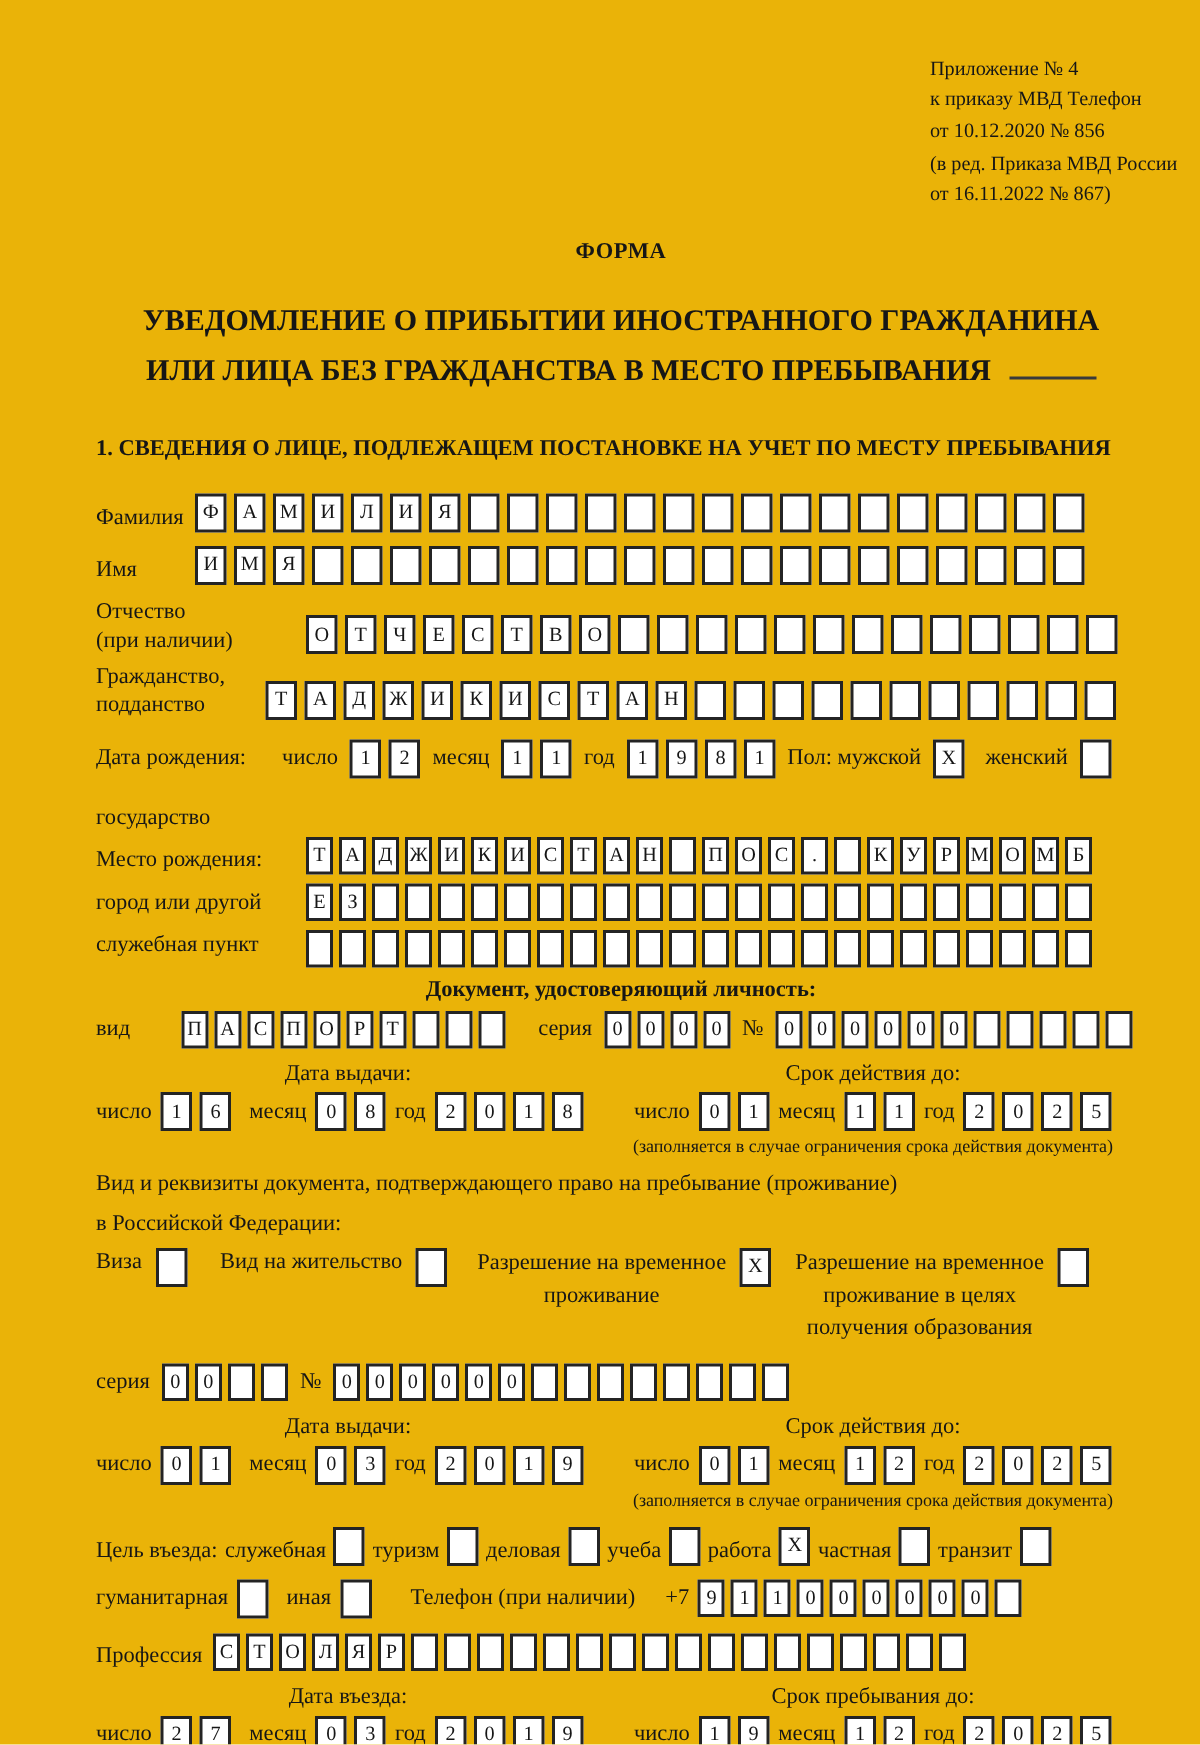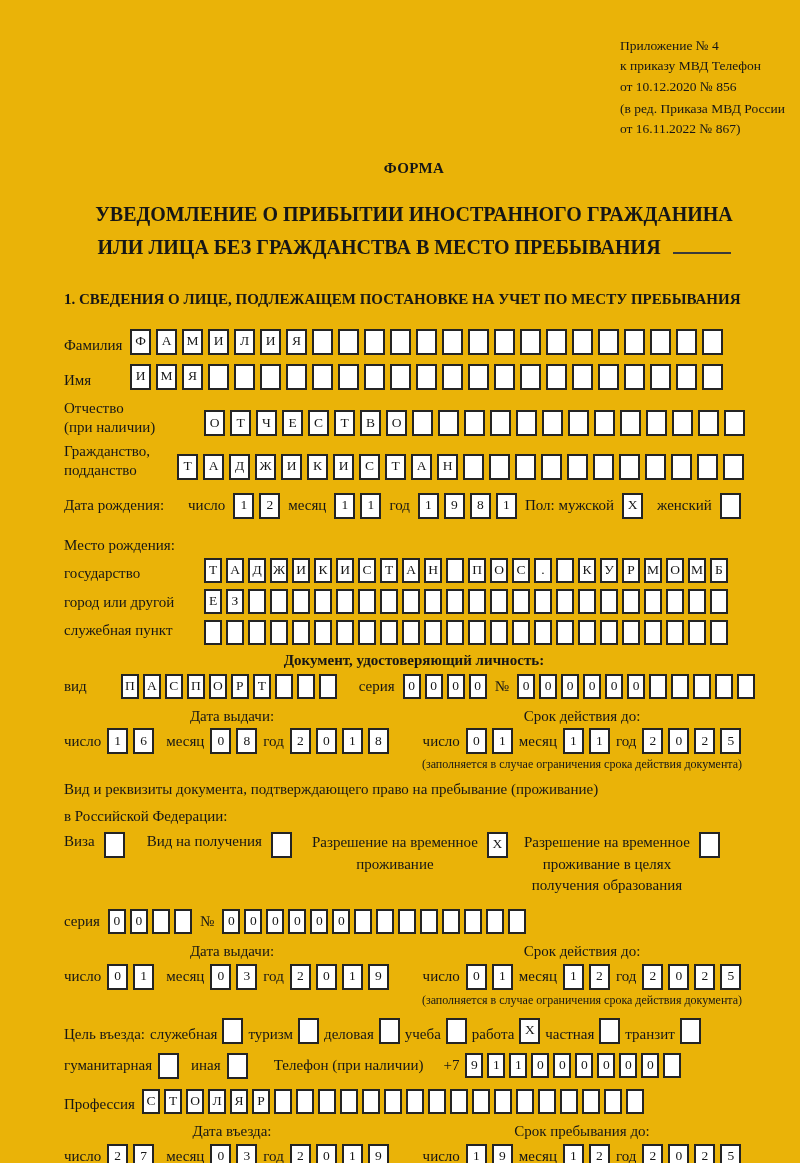--- a/index.html
+++ b/index.html
@@ -217,22 +217,22 @@
         <span class="cell">X</span>
       </span>
     <span class="ml6">женский</span>
     <span class="cells">
         <span class="cell"></span>
       </span>
   </div>
 
   <div class="frow" style="margin-top:12px;">
     <div class="lbl w140" style="line-height:1.9;">
+      <div>государство</div>
       <div>Место рождения:</div>
-      <div>государство</div>
       <div>город или другой</div>
       <div>служебная пункт</div>
     </div>
     <div class="stack">
       <div class="cells sm">
           <span class="cell">Т</span>
           <span class="cell">А</span>
           <span class="cell">Д</span>
           <span class="cell">Ж</span>
           <span class="cell">И</span>
@@ -401,21 +401,21 @@
   <div style="margin-top:8px;">Вид и реквизиты документа, подтверждающего право на пребывание (проживание)</div>
   <div style="margin-top:8px;">в Российской Федерации:</div>
   <div class="stay-opts">
     <div class="opt">
       <span>Виза</span>
       <span class="cells">
           <span class="cell"></span>
         </span>
     </div>
     <div class="opt" style="margin-left:22px;">
-      <span>Вид на получения</span>
+      <span>Вид на жительство</span>
       <span class="cells">
           <span class="cell"></span>
         </span>
     </div>
     <div class="opt" style="margin-left:20px;">
       <span class="opt-text">
         <div>Разрешение на временное</div>
         <div>проживание</div>
       </span>
       <span class="cells">

